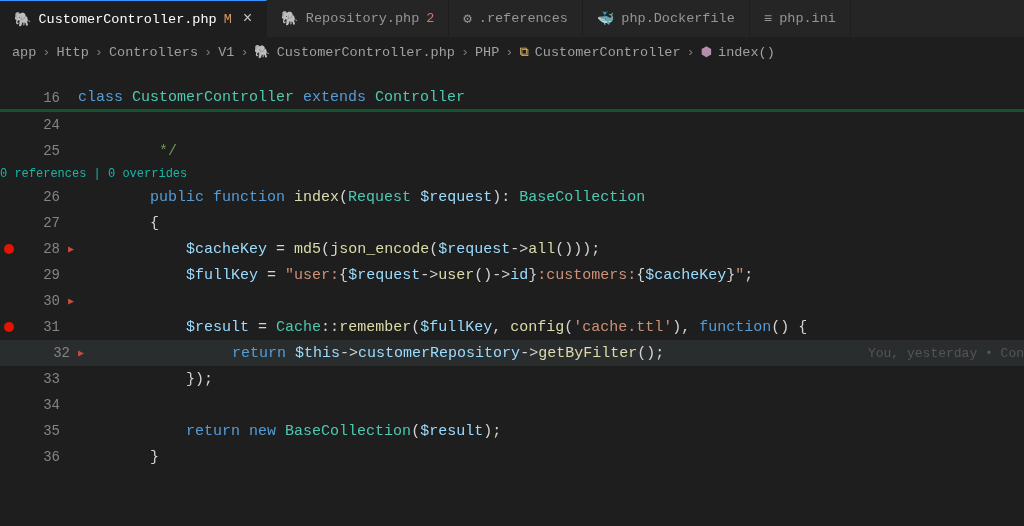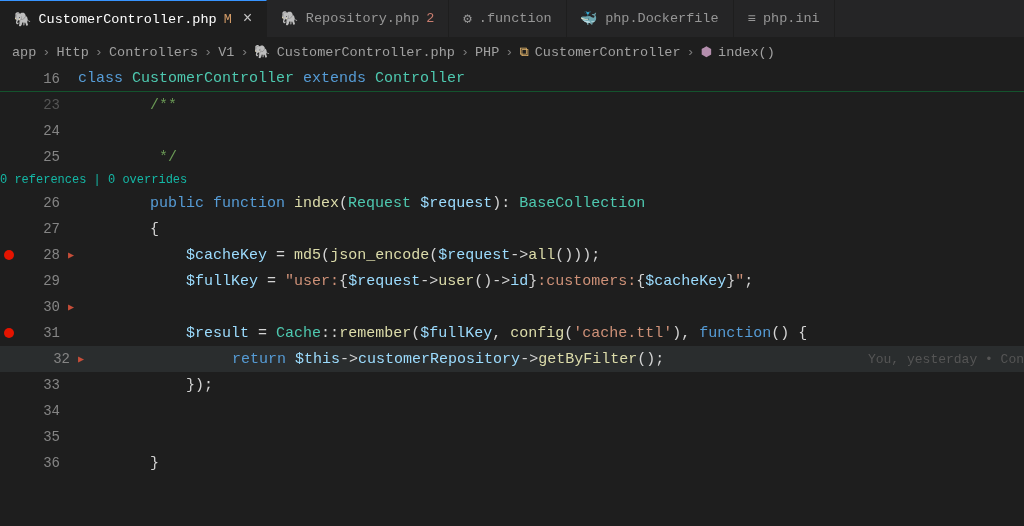--- a/index.html
+++ b/index.html
@@ -52,21 +52,22 @@
       background: #1e1e1e;
     }
     .breadcrumb .sep { color: #7a7a7a; }
     .bc-icon { font-size: 13px; }
     .bc-class { color: #e8b96e; }
     .bc-cube { color: #b48ead; }
     .sticky-line {
       display: flex;
       padding: 2px 0;
       background: #1e1e1e;
-      border-bottom: 1px solid #14532d;
+      border-bottom: 3px solid #14532d;
+      margin-top: 20px;
     }
     .editor { position: relative; }
     .line {
       display: flex;
       height: 26px;
       align-items: center;
       position: relative;
     }
     .gutter {
       width: 78px;
@@ -129,21 +130,21 @@
       <span class="tab-badge-m">M</span>
       <span class="tab-close">×</span>
     </div>
     <div class="tab">
       <span class="tab-icon elephant">🐘</span>
       <span>Repository.php</span>
       <span class="tab-badge-2">2</span>
     </div>
     <div class="tab">
       <span class="tab-icon gear">⚙</span>
-      <span>.function</span>
+      <span>.references</span>
     </div>
     <div class="tab">
       <span class="tab-icon whale">🐳</span>
       <span>php.Dockerfile</span>
     </div>
     <div class="tab">
       <span class="tab-icon inisym">≡</span>
       <span>php.ini</span>
     </div>
   </div>
@@ -171,26 +172,20 @@
 
 <div class="sticky-line line">
   <div class="gutter">
       <span>16</span>
     </div>
   <div class="code" id="sticky-code"><span class="kw">class</span> <span class="cls">CustomerController</span> <span class="kw">extends</span> <span class="cls">Controller</span></div>
 </div>
 
 <div class="editor" id="editor">
     <div class="line">
-      <div class="gutter dim">
-        <span>23</span>
-      </div>
-      <div class="code">        <span class="cmt">/**</span></div>
-    </div>
-    <div class="line">
       <div class="gutter">
         <span>24</span>
       </div>
     </div>
     <div class="line">
       <div class="gutter">
         <span>25</span>
       </div>
       <div class="code">         <span class="cmt">*/</span></div>
     </div>
@@ -252,20 +247,21 @@
     <div class="line">
       <div class="gutter">
         <span>34</span>
       </div>
       <div class="code"></div>
     </div>
     <div class="line">
       <div class="gutter">
         <span>35</span>
       </div>
+      <div class="code">            <span class="kw">return</span> <span class="kw">new</span> <span class="cls">BaseCollection</span><span class="pun">(</span><span class="var">$result</span><span class="pun">);</span></div>
     </div>
     <div class="line">
       <div class="gutter">
         <span>36</span>
       </div>
       <div class="code">        <span class="pun">}</span></div>
     </div>
   </div>
 
 </body></html>

